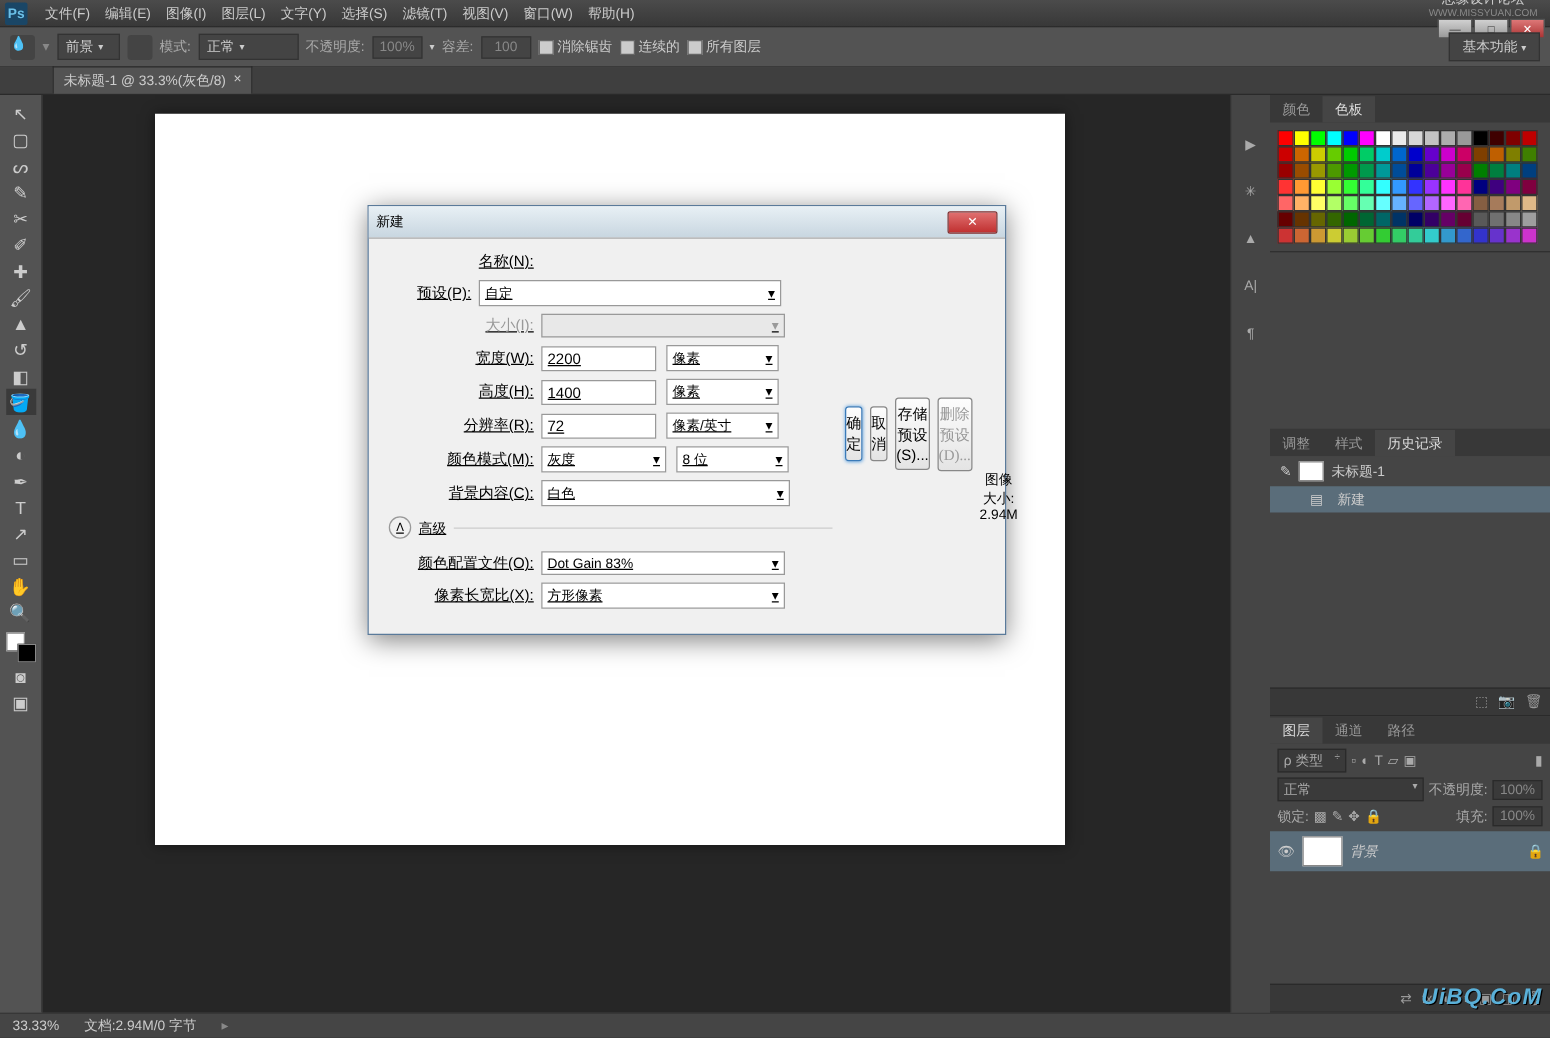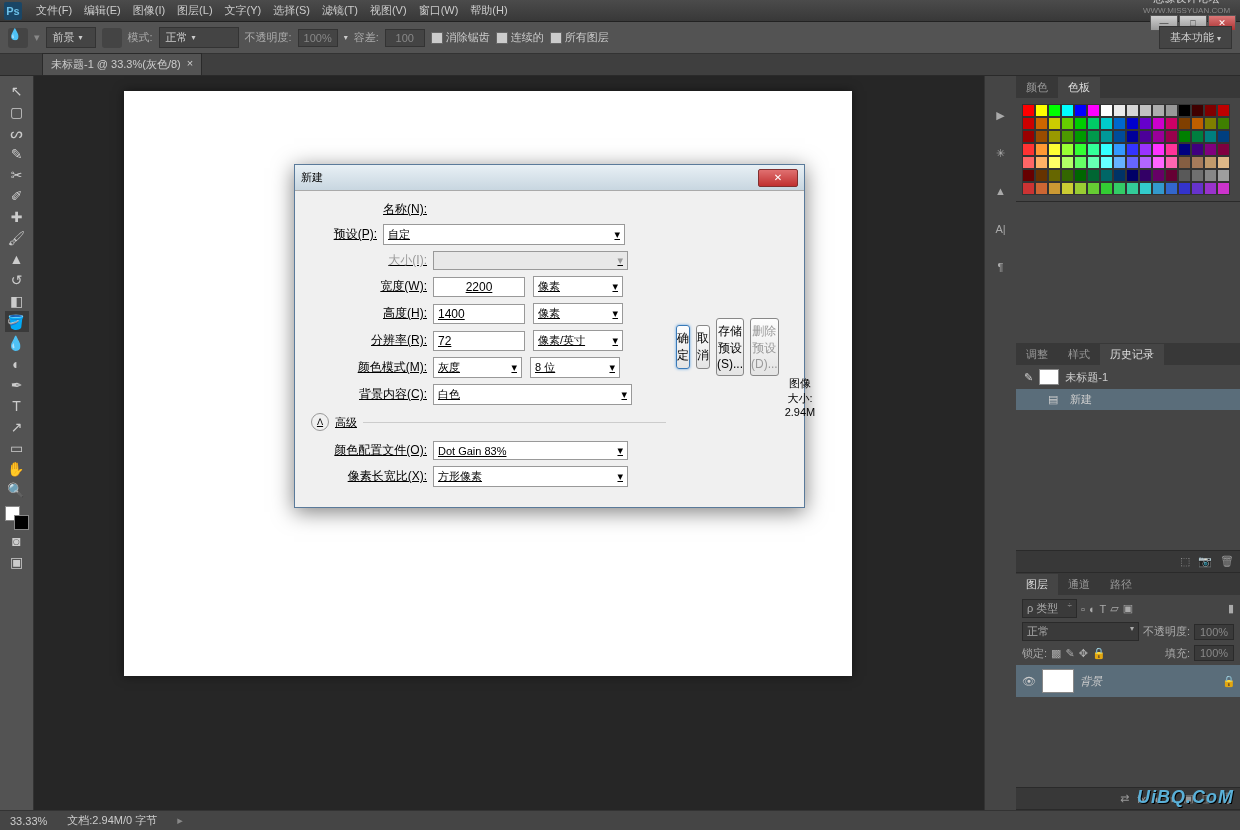--- a/index.html
+++ b/index.html
@@ -85,21 +85,21 @@
 .form-label.dim { color: #999; }
 .form-input { border: 1px solid #999; padding: 2px 4px; font-size: 12px; background: #fff; }
 .form-input.sel { background: #3399ff; color: #fff; }
 .form-select { border: 1px solid #999; padding: 2px 4px; font-size: 12px; background: #fff; display: flex; align-items: center; justify-content: space-between; }
 .form-select.dim { background: #e8e8e8; color: #999; }
 .adv-row { display: flex; align-items: center; margin: 8px 0 10px 0; }
 .adv-btn { width: 18px; height: 18px; border: 1px solid #999; border-radius: 9px; display: flex; align-items: center; justify-content: center; margin-right: 6px; margin-left: 8px; font-size: 9px; }
 .dlg-buttons { width: 120px; display: flex; flex-direction: row; gap: 6px; align-items: center; }
 .dlg-btn { width: 110px; padding: 4px 0; background: linear-gradient(#fdfdfd, #e4e4e4); border: 1px solid #888; border-radius: 3px; text-align: center; font-size: 12px; cursor: pointer; }
 .dlg-btn.primary { border: 1px solid #3a7ab8; box-shadow: 0 0 3px #5aa0e0; }
-.dlg-btn.dim { color: #999; }
+.dlg-btn.dim { color: #999; font-family: Liberation Serif, serif; }
 .dlg-size { margin-top: 100px; text-align: center; font-size: 12px; }
 
 .watermark { position: absolute; right: 6px; bottom: 22px; font-size: 18px; font-weight: bold; color: #5ab0d8; font-style: italic; text-shadow: 1px 1px 0 #000; letter-spacing: 1px; }
 
 .caret { font-size: 8px; }
 </style>
 </head>
 <body>
 
 <div class="titlebar">
@@ -443,21 +443,21 @@
       </div>
       <div class="form-row">
         <div class="form-label dim">大小(I):</div>
         <div class="form-select dim" style="width:195px">
             <span></span>
             <span>▾</span>
           </div>
       </div>
       <div class="form-row">
         <div class="form-label">宽度(W):</div>
-        <input class="form-input" style="width: 92px; text-align: center;" value="2200">
+        <input class="form-input" style="width: 92px;" value="2200">
         <div style="width:8px"></div>
         <div class="form-select" style="width:90px">
             <span>像素</span>
             <span>▾</span>
           </div>
       </div>
       <div class="form-row">
         <div class="form-label">高度(H):</div>
         <input class="form-input" style="width: 92px;" value="1400">
         <div style="width:8px"></div>
@@ -470,21 +470,21 @@
         <div class="form-label">分辨率(R):</div>
         <input class="form-input" style="width: 92px;" value="72">
         <div style="width:8px"></div>
         <div class="form-select" style="width:90px">
             <span>像素/英寸</span>
             <span>▾</span>
           </div>
       </div>
       <div class="form-row">
         <div class="form-label">颜色模式(M):</div>
-        <div class="form-select" style="width:89px">
+        <div class="form-select" style="width:100px">
             <span>灰度</span>
             <span>▾</span>
           </div>
         <div style="width:8px"></div>
         <div class="form-select" style="width:90px">
             <span>8 位</span>
             <span>▾</span>
           </div>
       </div>
       <div class="form-row">

